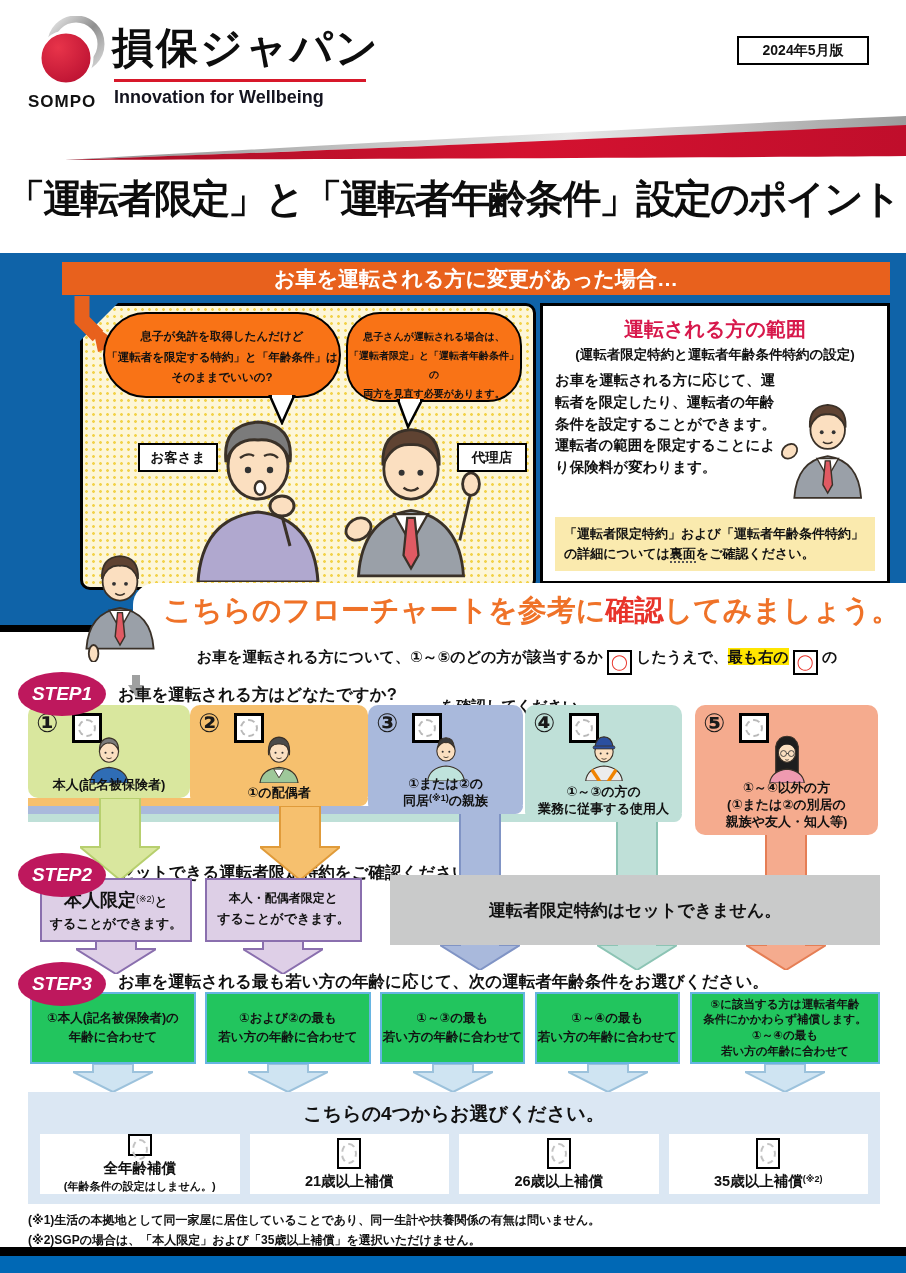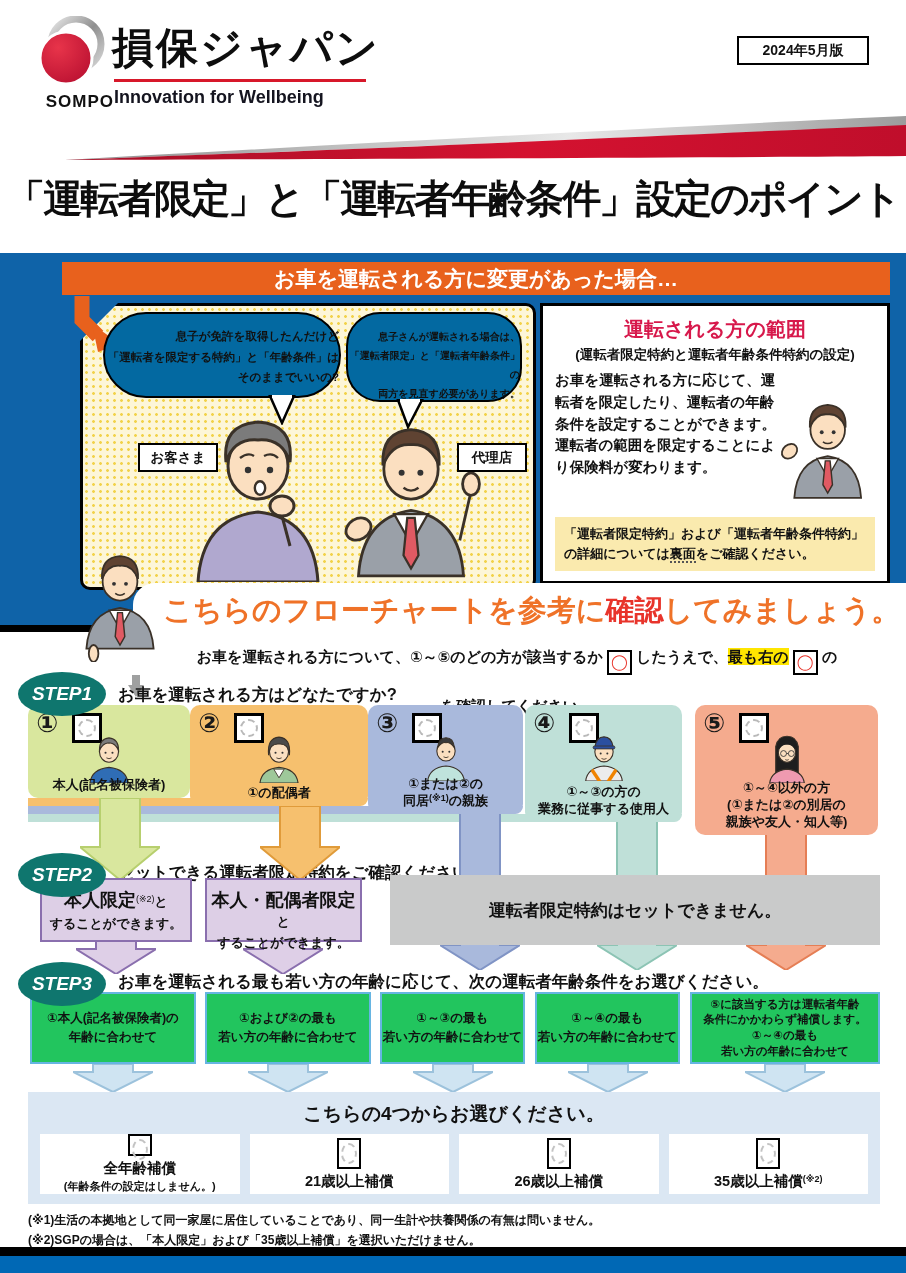--- a/index.html
+++ b/index.html
@@ -1,41 +1,41 @@
 <!DOCTYPE html>
 <html><head>
 <meta charset="utf-8">
 <style>
   html,body{margin:0;padding:0;background:#fff;}
   .page{position:relative;width:906px;height:1273px;background:#fff;overflow:hidden;
         font-family:"Liberation Sans","DejaVu Sans",sans-serif;color:#111;}
   .abs{position:absolute;}
 
   
-  .sompo-text{left:28px;top:92px;width:86px;text-align:right;font-weight:bold;font-size:17px;letter-spacing:1px;}
+  .sompo-text{left:28px;top:92px;width:86px;text-align:left;font-weight:bold;font-size:17px;letter-spacing:1px;}
   .logo-jp{left:112px;top:20px;font-size:42px;font-weight:900;letter-spacing:2px;color:#0d0d0d;}
   .logo-underline{left:114px;top:79px;width:252px;height:3px;background:#d7182a;}
   .logo-tagline{left:114px;top:87px;font-size:18px;font-weight:bold;color:#14141f;}
   .edition{left:737px;top:36px;width:128px;height:25px;border:2px solid #000;
            font-size:14px;font-weight:bold;text-align:center;line-height:25px;}
   .main-title{left:0;top:172px;width:906px;text-align:center;font-size:39px;font-weight:900;
               letter-spacing:-2px;color:#0d0d0d;white-space:nowrap;}
 
   
   .hero{left:0;top:253px;width:906px;height:372px;background:#0f63a8;}
   .hero-bottom-bar{left:0;top:625px;width:906px;height:7px;background:#000;}
   .banner{left:62px;top:262px;width:828px;height:33px;background:#e8611d;color:#fff;
           font-weight:bold;font-size:21px;line-height:33px;text-align:center;}
   .talk-box{left:80px;top:303px;width:450px;height:281px;border:3px solid #000;border-radius:10px;
             background-color:#fdf6d8;
             background-image:radial-gradient(circle,#f2d24b 1.3px,transparent 1.5px);
             background-size:7px 7px;}
   .corner-cut{left:78px;top:301px;width:42px;height:42px;background:#0f63a8;
               clip-path:polygon(0 0,100% 0,0 100%);}
-  .bubble{background:#0369a1;border:2.5px solid #000;text-align:right;font-weight:bold;z-index:2;}
+  .bubble{background:#f97316;border:2.5px solid #000;text-align:center;font-weight:bold;z-index:2;}
   .bubble-1{left:103px;top:312px;width:238px;height:86px;border-radius:46px;
             font-size:11.5px;line-height:1.8;padding-top:12px;box-sizing:border-box;}
   .bubble-2{left:346px;top:312px;width:176px;height:90px;border-radius:34px;
             font-size:10px;line-height:1.9;padding-top:13px;box-sizing:border-box;}
   .tail{z-index:3;}
   .person-label{background:#fff;border:2px solid #000;font-size:13.5px;font-weight:bold;
                 text-align:center;z-index:4;margin-left:20px;}
   .customer-label{left:118px;top:443px;width:76px;height:25px;line-height:25px;}
   .agency-label{left:437px;top:443px;width:66px;height:25px;line-height:25px;}
 
@@ -56,21 +56,21 @@
 
   
   .instruction{left:128px;top:648px;width:778px;text-align:center;font-size:15px;font-weight:bold;}
   .mark-box{display:inline-block;width:21px;height:21px;border:2px solid #000;background:#fff;
             vertical-align:-5px;text-align:center;line-height:19px;}
   .mark-circle{color:#e8342b;font-size:15px;font-weight:900;}
   .hl{background:#ffe600;}
   .gray-arrow{vertical-align:-5px;}
 
   
-  .step-badge{width:88px;height:44px;background:#0f766e;border-radius:50%;color:#fff;
+  .step-badge{width:88px;height:44px;background:#be185d;border-radius:50%;color:#fff;
               font-style:italic;font-weight:900;font-size:19px;display:flex;align-items:center;
               justify-content:center;z-index:4;}
   .step-heading{font-size:16.5px;font-weight:bold;white-space:nowrap;}
 
   .panel{border-radius:10px;z-index:2;}
   .p1{left:28px;top:705px;width:162px;height:93px;background:#d9e79e;}
   .p2{left:190px;top:705px;width:178px;height:101px;background:#f6c06e;}
   .p3{left:368px;top:705px;width:155px;height:109px;background:#a9b9dc;}
   .p4{left:525px;top:705px;width:157px;height:117px;background:#bfe0d8;}
   .p5{left:695px;top:705px;width:183px;height:130px;background:#f5ab8e;}
@@ -400,21 +400,21 @@
   </svg>
 
   <div class="abs step-badge" style="left:18px;top:853px;">STEP2</div>
   <div class="abs step-heading" style="left:118px;top:862px;">セットできる運転者限定特約をご確認ください。</div>
 
   <div class="abs pbox pbox1">
     <span class="pbox-main">本人限定</span><sup class="fn">(※2)</sup><span class="pbox-tail">と</span>
     <div class="pbox-l2">することができます。</div>
   </div>
   <div class="abs pbox pbox2">
-    <span class="pbox-main" style="font-size:18px;">本人・配偶者限定</span><span class="pbox-tail">と</span>
+    <span class="pbox-main" style="font-size:12px;">本人・配偶者限定</span><span class="pbox-tail">と</span>
     <div class="pbox-l2">することができます。</div>
   </div>
   <div class="abs step2-gray">運転者限定特約はセットできません。</div>
 
   <svg class="abs arrow-svg" style="left:76px;top:941px;" width="80" height="33" viewBox="0 0 80 33">
     <polygon points="20,0 60,0 60,8 80,8 40,33 0,8 20,8" fill="#decfe7" stroke="#8a6fae" stroke-width="2"></polygon>
   </svg>
   <svg class="abs arrow-svg" style="left:243px;top:941px;" width="80" height="33" viewBox="0 0 80 33">
     <polygon points="20,0 60,0 60,8 80,8 40,33 0,8 20,8" fill="#decfe7" stroke="#8a6fae" stroke-width="2"></polygon>
   </svg>

